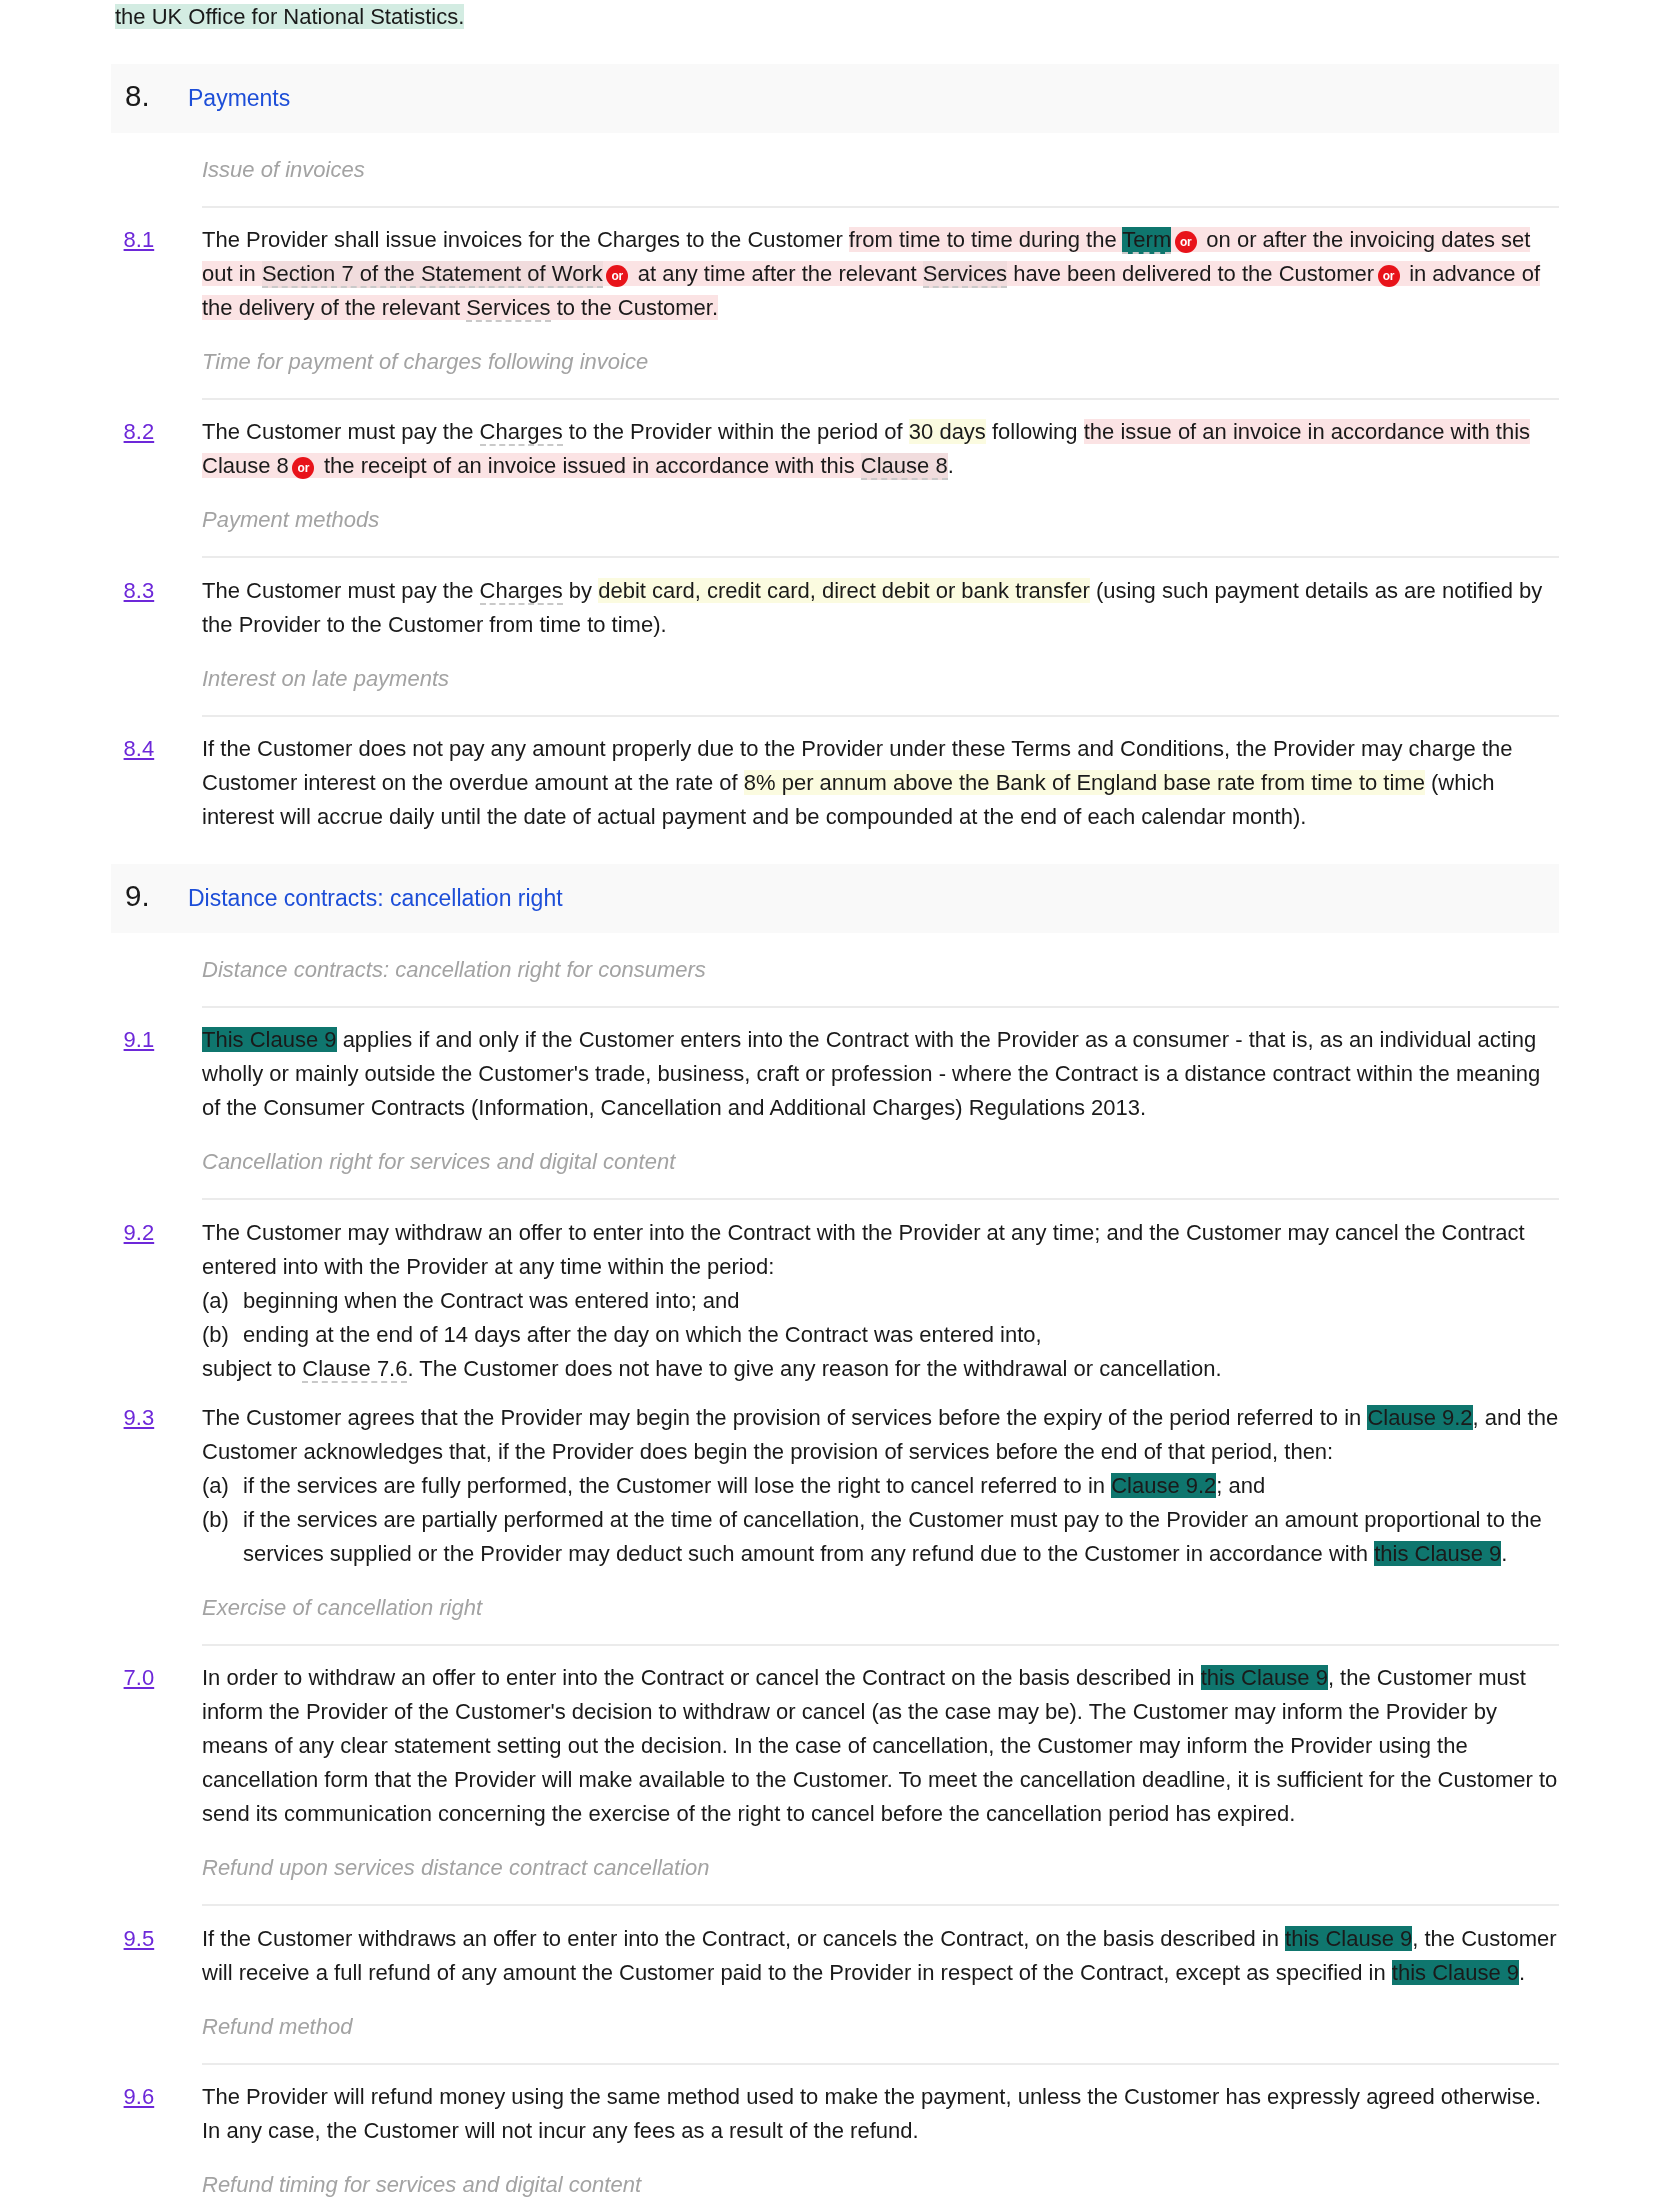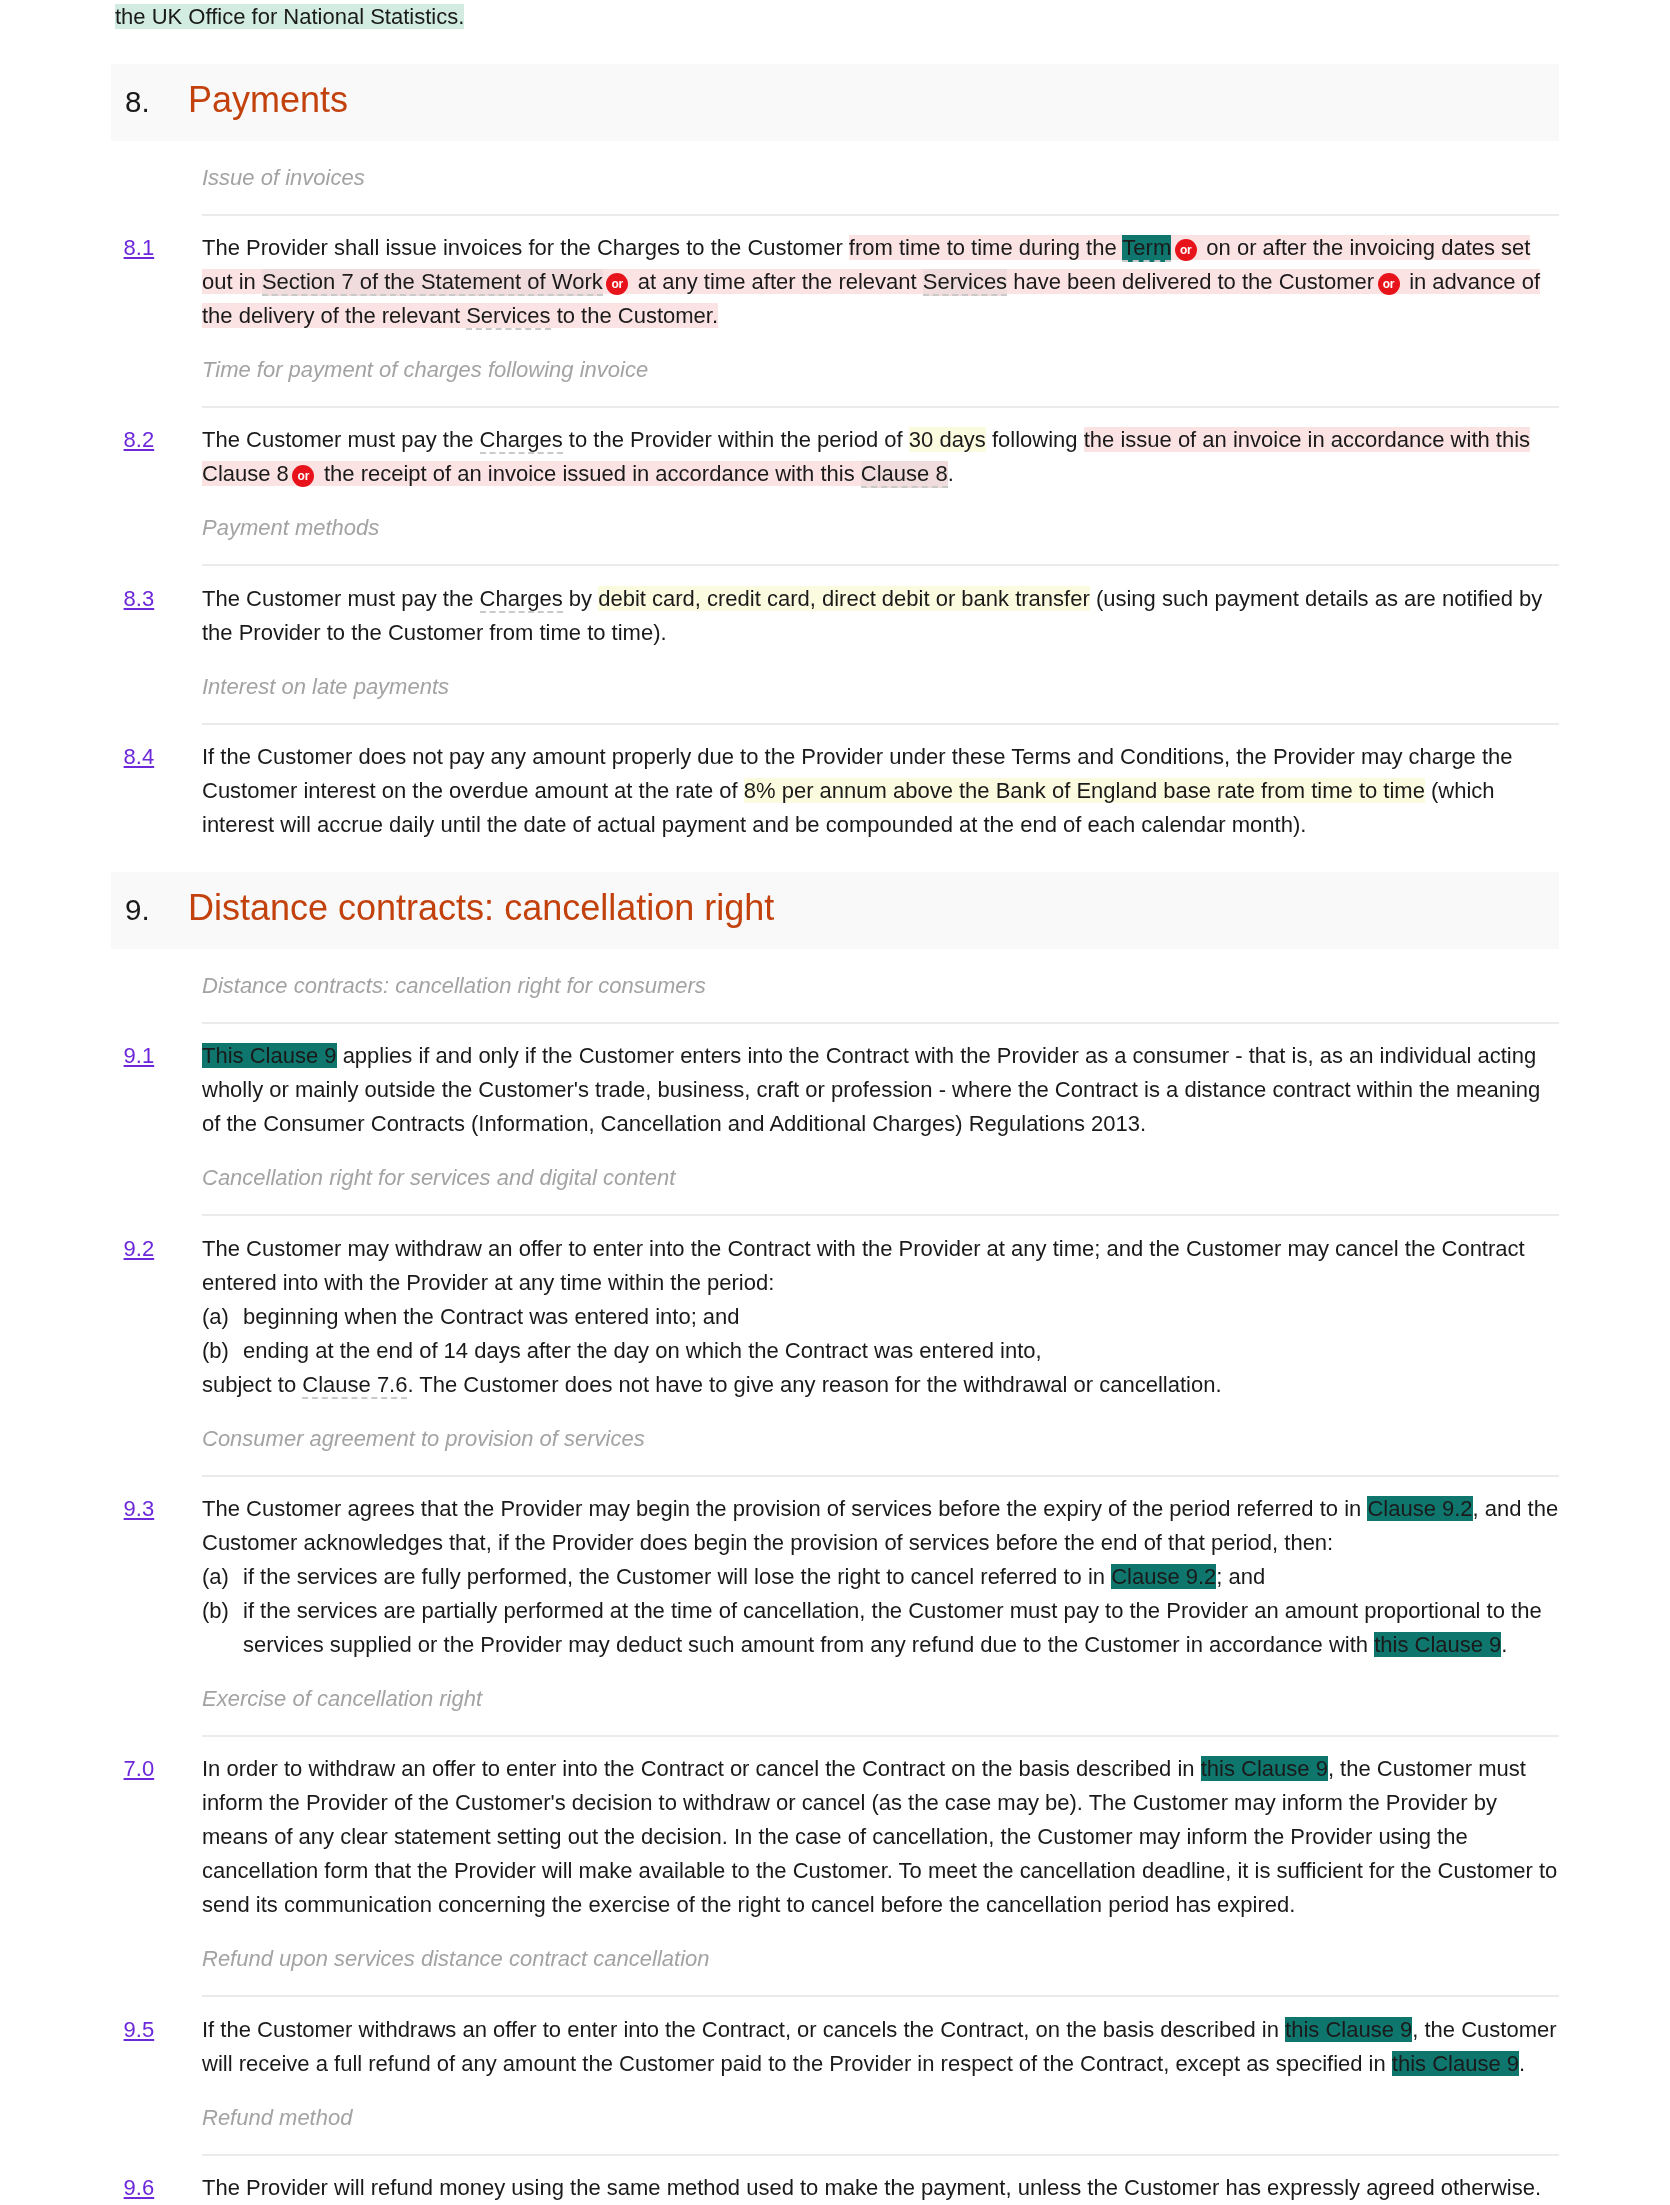--- a/index.html
+++ b/index.html
@@ -40,23 +40,23 @@
   .section-num {
     font-size: 29.5px;
     font-weight: 400;
     width: 77px;
     flex: 0 0 77px;
     padding-left: 14px;
     box-sizing: border-box;
     color: #1a1a1a;
   }
   .section-title {
-    font-size: 36px;
+    font-size: 23px;
     font-weight: 400;
-    color: #c2410c;
+    color: #1d4ed8;
   }
 
   
   .subhead-wrap {
     margin: 21px 111px 0 202px;
   }
   .subhead {
     font-style: italic;
     font-size: 22px;
     line-height: 31px;
@@ -240,24 +240,20 @@
           </li>
         <li>
             <span class="marker">(b)</span>
             <span class="sub-text">ending at the end of 14 days after the day on which the Contract was entered into,</span>
           </li>
       </ul>
       <p class="gap"><span>subject to </span><span class="dashed">Clause 7.6</span><span>. The Customer does not have to give any reason for the withdrawal or cancellation.</span></p>
     </div>
   </div>
 
-  <div class="subhead-wrap">
-    <div class="subhead">Consumer agreement to provision of services</div>
-    <div class="rule"></div>
-  </div>
 
   <div class="clause">
     <div class="clause-num">9.3</div>
     <div class="clause-body">
       <p><span>The Customer agrees that the Provider may begin the provision of services before the expiry of the period referred to in </span><span class="xref">Clause 9.2</span><span>, and the Customer acknowledges that, if the Provider does begin the provision of services before the end of that period, then:</span></p>
       <ul class="sublist">
         <li>
             <span class="marker">(a)</span>
             <span class="sub-text"><span>if the services are fully performed, the Customer will lose the right to cancel referred to in </span><span class="xref">Clause 9.2</span><span>; and</span></span>
           </li>

